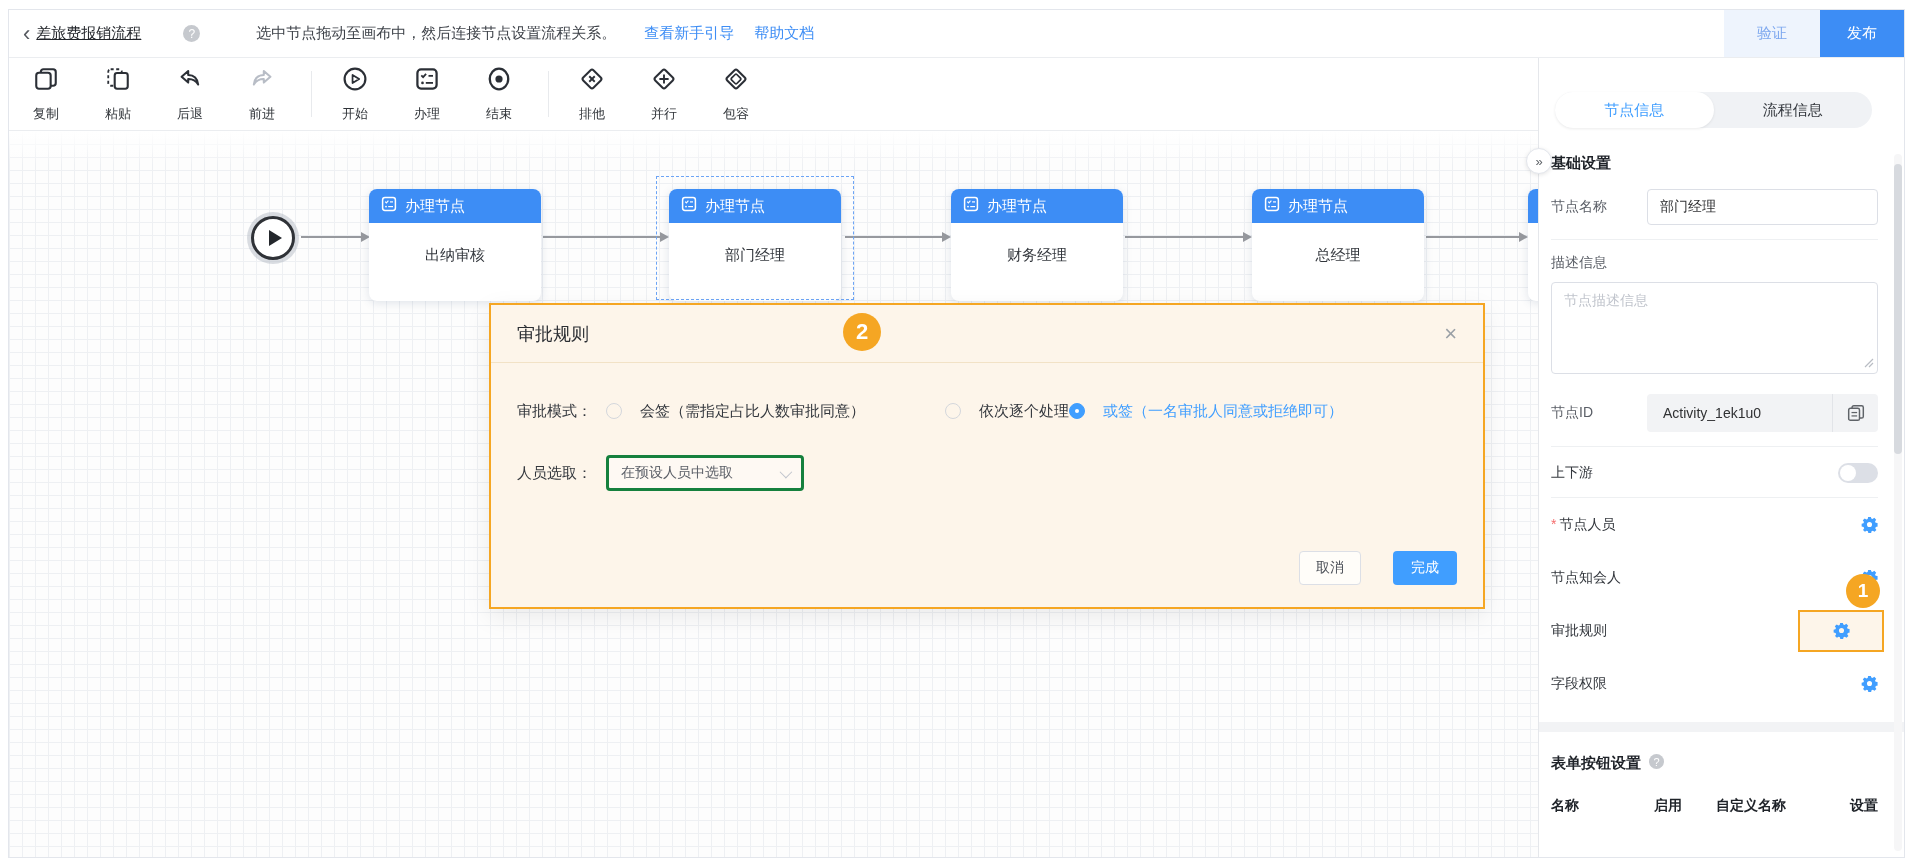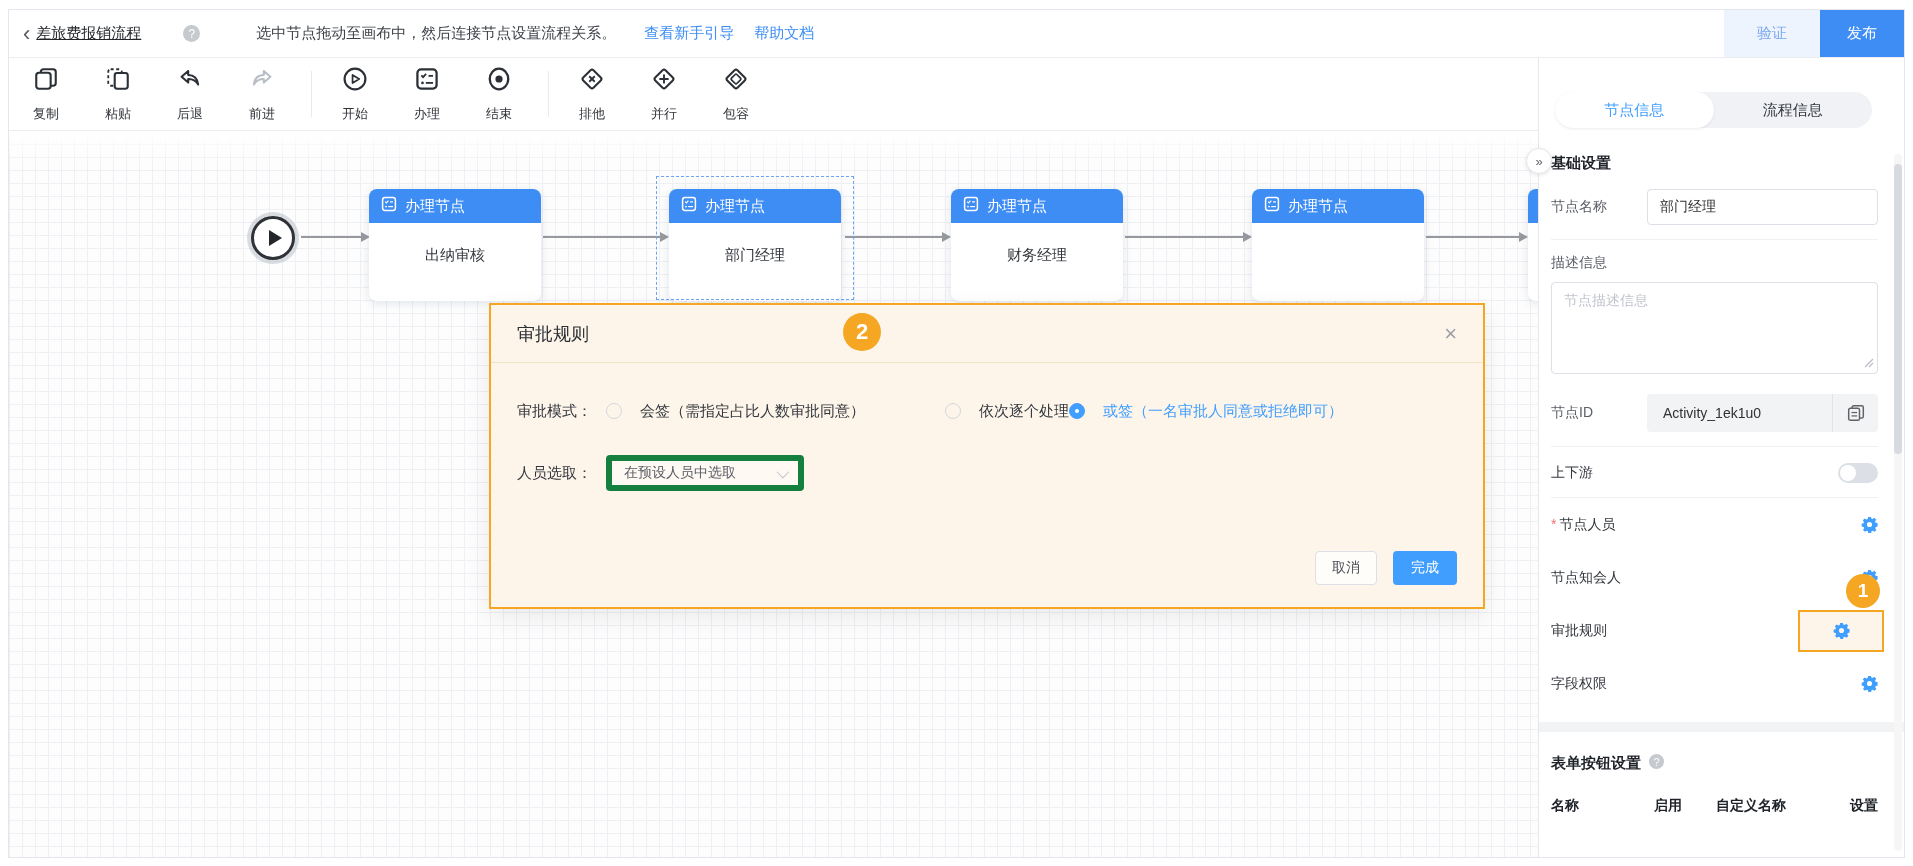--- a/index.html
+++ b/index.html
@@ -65,24 +65,24 @@
   .m-row-2 { margin-top:26px; height:36px; }
   .m-label { font-size:15px; color:#33373d; margin-right:14px; white-space:nowrap; }
   .radio-opt { display:flex; align-items:center; gap:18px; cursor:pointer; }
   .opt-1 { margin-right:80px; }
   .opt-2 { }
   .radio { width:16px; height:16px; border-radius:50%; border:1px solid #d4d7dc; background:transparent; flex:none; }
   .radio.checked { background:#409eff; border-color:#409eff; position:relative; }
   .radio.checked::after { content:""; position:absolute; left:5px; top:5px; width:4px; height:4px; border-radius:50%; background:#fff; }
   .opt-label { font-size:15px; color:#33373d; white-space:nowrap; }
   .opt-label.blue { color:#409eff; }
-  .m-select { width:198px; height:36px; border:6px solid #15803d; border-radius:4px; display:flex; align-items:center; padding:0 12px; background:rgba(255,255,255,.45); cursor:pointer; }
+  .m-select { width:198px; height:36px; border:3px solid #15803d; border-radius:4px; display:flex; align-items:center; padding:0 12px; background:rgba(255,255,255,.45); cursor:pointer; }
   .m-select-value { font-size:14px; color:#5a5e66; }
   .chevron-down { margin-left:auto; width:9px; height:9px; border-right:1.5px solid #c0c4cc; border-bottom:1.5px solid #c0c4cc; transform:rotate(45deg) translateY(-2px); }
-  .modal-footer { position:absolute; right:26px; bottom:22px; display:flex; gap:16px; }
+  .modal-footer { position:absolute; right:26px; bottom:22px; display:flex; gap:32px; }
   .btn-cancel { width:62px; height:34px; border:1px solid #dcdfe6; border-radius:4px; background:#fffdf9; color:#4b4f57; font-size:14px; display:flex; align-items:center; justify-content:center; cursor:pointer; }
   .btn-confirm { width:64px; height:34px; border-radius:4px; background:#409eff; color:#fff; font-size:14px; display:flex; align-items:center; justify-content:center; cursor:pointer; }
 
   
   .panel { width:366px; border-left:1px solid #e5e7eb; background:#fff; position:relative; flex:none; }
   .panel-inner { padding:0 26px 0 12px; }
   .seg-tabs { margin:34px 6px 0 4px; height:36px; background:#f0f2f5; border-radius:18px; display:flex; }
   .seg-tab { flex:1; display:flex; align-items:center; justify-content:center; font-size:15px; color:#33373d; cursor:pointer; border-radius:18px; }
   .seg-tab.active { background:#fff; color:#409eff; box-shadow:0 1px 3px rgba(0,0,0,.08); }
   .section-title { font-size:15px; font-weight:bold; color:#1f2329; margin-top:26px; }
@@ -302,20 +302,21 @@
           <div class="node-header">
             <span><svg width="16" height="16" viewBox="0 0 16 16">
                   <rect x="1.6" y="1.6" width="12.8" height="12.8" rx="2.4" fill="none" stroke="#fff" stroke-width="1.5"></rect>
                   <path d="M4.2 5.6 l1.2 1.2 2-2.2" stroke="#fff" stroke-width="1.2" fill="none"></path>
                   <line x1="9" y1="5.9" x2="12" y2="5.9" stroke="#fff" stroke-width="1.2"></line>
                   <circle cx="5" cy="10.6" r="0.9" fill="#fff"></circle>
                   <line x1="7.2" y1="10.6" x2="12" y2="10.6" stroke="#fff" stroke-width="1.2"></line>
                 </svg></span>
             <span class="node-header-title">办理节点</span>
           </div>
+          <div class="node-body">总经理</div>
         </div>
 
         <div class="node" style="left:1519px;">
           <div class="node-header">
             
             
           </div>
           <div class="node-body"></div>
         </div>
 

